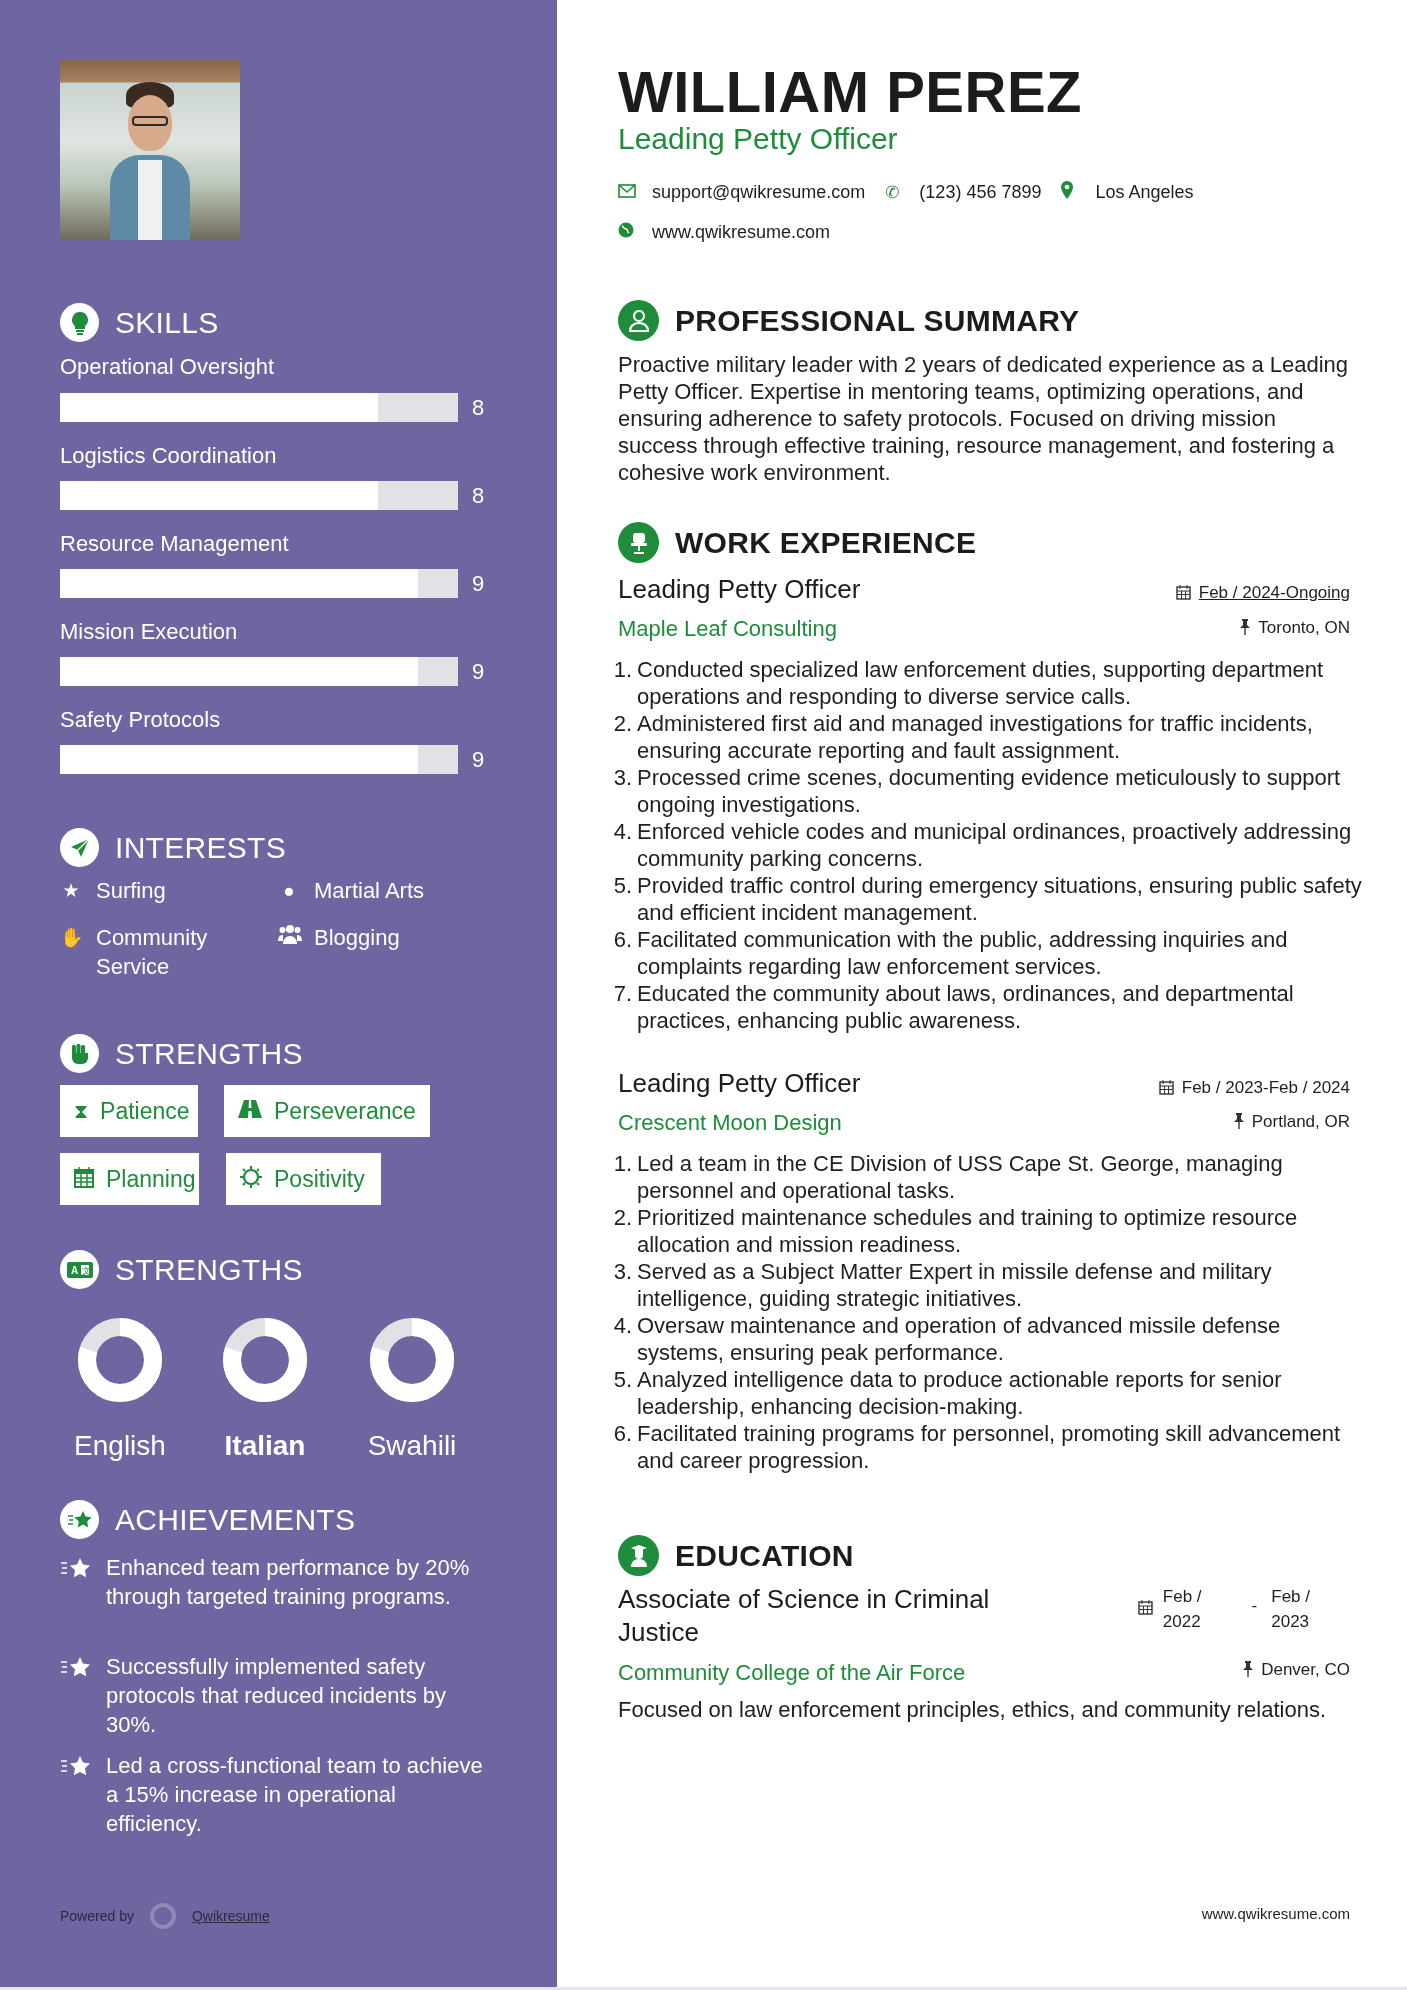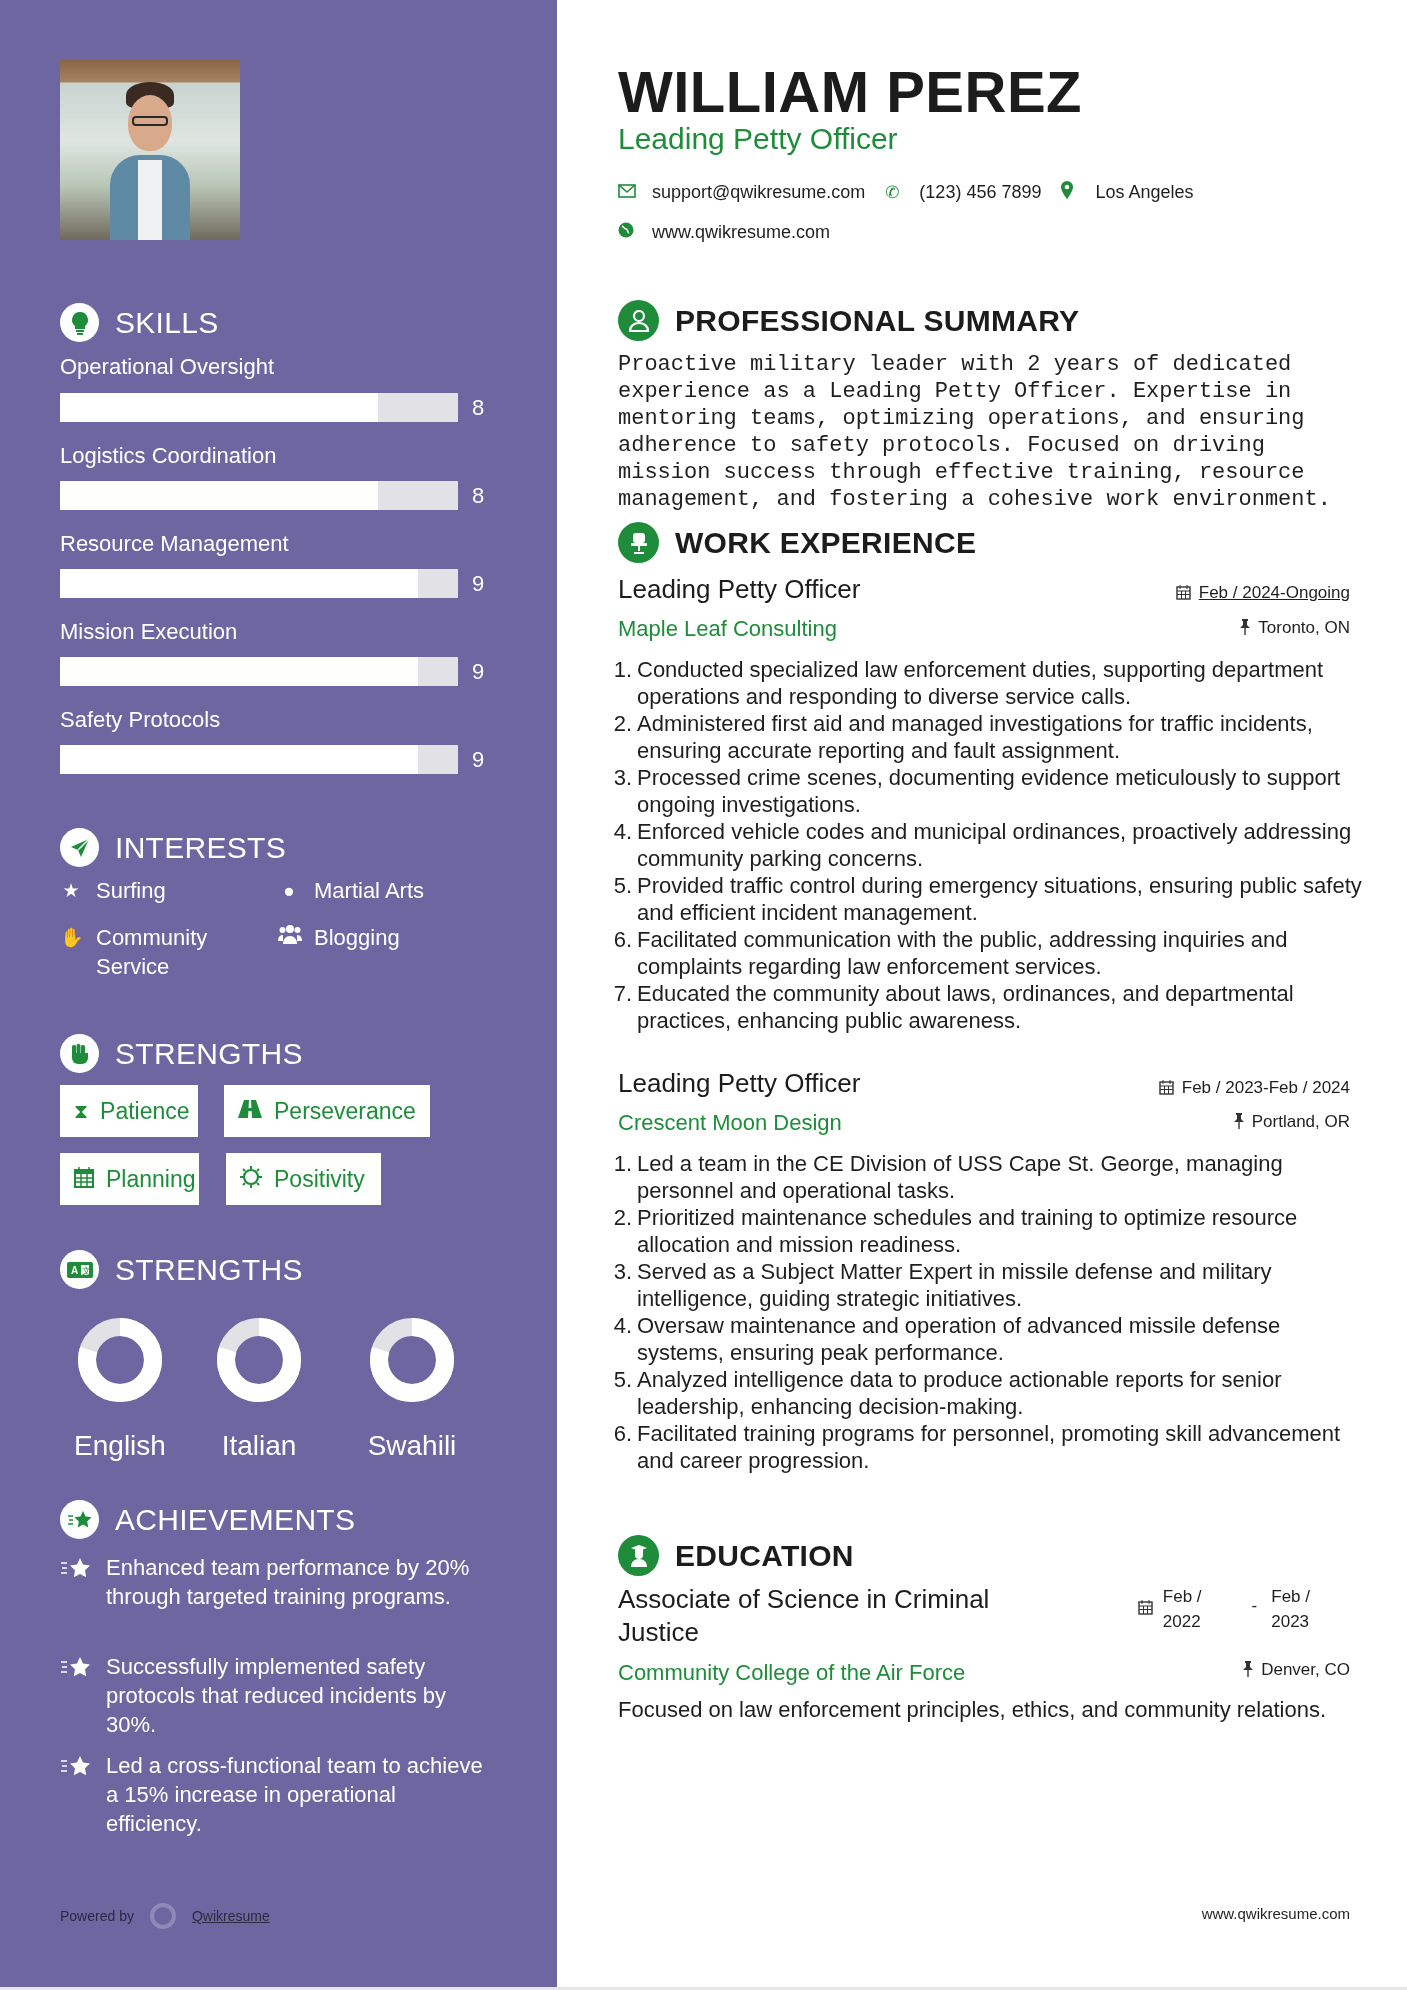--- a/index.html
+++ b/index.html
@@ -218,21 +218,21 @@
     <span class="title">STRENGTHS</span>
   </div>
 
   <div class="lang" style="left:65px; top:1318px;">
     <svg class="donut" viewBox="0 0 84 84">
       <circle cx="42" cy="42" r="33" fill="none" stroke="#e1e1e6" stroke-width="18"></circle>
       <circle cx="42" cy="42" r="33" fill="none" stroke="#ffffff" stroke-width="18" stroke-dasharray="165.9 207.3" transform="rotate(-90 42 42)"></circle>
     </svg>
     <div class="lang-label">English</div>
   </div>
-  <div class="lang" style="left:204px; top:1318px;">
+  <div class="lang" style="left:210px; top:1318px;font-weight:bold;">
     <svg class="donut" viewBox="0 0 84 84">
       <circle cx="42" cy="42" r="33" fill="none" stroke="#e1e1e6" stroke-width="18"></circle>
       <circle cx="42" cy="42" r="33" fill="none" stroke="#ffffff" stroke-width="18" stroke-dasharray="165.9 207.3" transform="rotate(-90 42 42)"></circle>
     </svg>
     <div class="lang-label">Italian</div>
   </div>
   <div class="lang" style="left:357px; top:1318px;">
     <svg class="donut" viewBox="0 0 84 84">
       <circle cx="42" cy="42" r="33" fill="none" stroke="#e1e1e6" stroke-width="18"></circle>
       <circle cx="42" cy="42" r="33" fill="none" stroke="#ffffff" stroke-width="18" stroke-dasharray="165.9 207.3" transform="rotate(-90 42 42)"></circle>
@@ -321,21 +321,21 @@
 
   <div class="main-heading" style="top:300px;">
     <span class="circ">
       <svg width="20" height="22" viewBox="0 0 20 22">
           <circle cx="10" cy="6" r="5" fill="none" stroke="#fff" stroke-width="2.2"></circle>
           <path d="M1 21c0-5 4-8 9-8s9 3 9 8z" fill="none" stroke="#fff" stroke-width="2.2"></path>
         </svg>
     </span>
     <span class="title">PROFESSIONAL SUMMARY</span>
   </div>
-  <p class="para" style="top:351px;font-family:Liberation Mono, monospace;">Proactive military leader with 2 years of dedicated experience as a Leading Petty Officer. Expertise in mentoring teams, optimizing operations, and ensuring adherence to safety protocols. Focused on driving mission success through effective training, resource management, and fostering a cohesive work environment.</p>
+  <p class="para" style="top:351px;">Proactive military leader with 2 years of dedicated experience as a Leading Petty Officer. Expertise in mentoring teams, optimizing operations, and ensuring adherence to safety protocols. Focused on driving mission success through effective training, resource management, and fostering a cohesive work environment.</p>
 
   <div class="main-heading" style="top:522px;">
     <span class="circ">
       <svg width="18" height="22" viewBox="0 0 18 22">
           <rect x="3" y="1" width="12" height="10" rx="3" fill="#fff"></rect>
           <rect x="1" y="11" width="16" height="3" rx="1" fill="#fff"></rect>
           <path d="M9 14v5M4 21h10" stroke="#fff" stroke-width="2"></path>
         </svg>
     </span>
     <span class="title">WORK EXPERIENCE</span>

